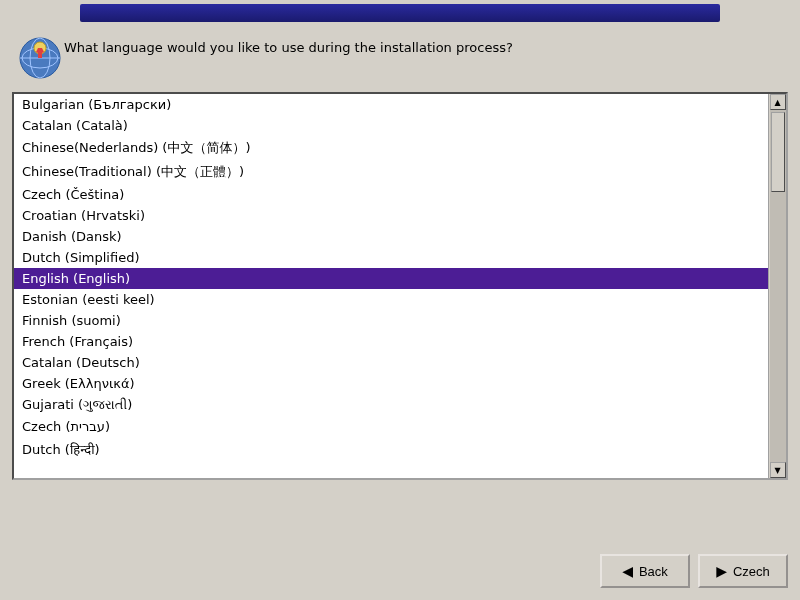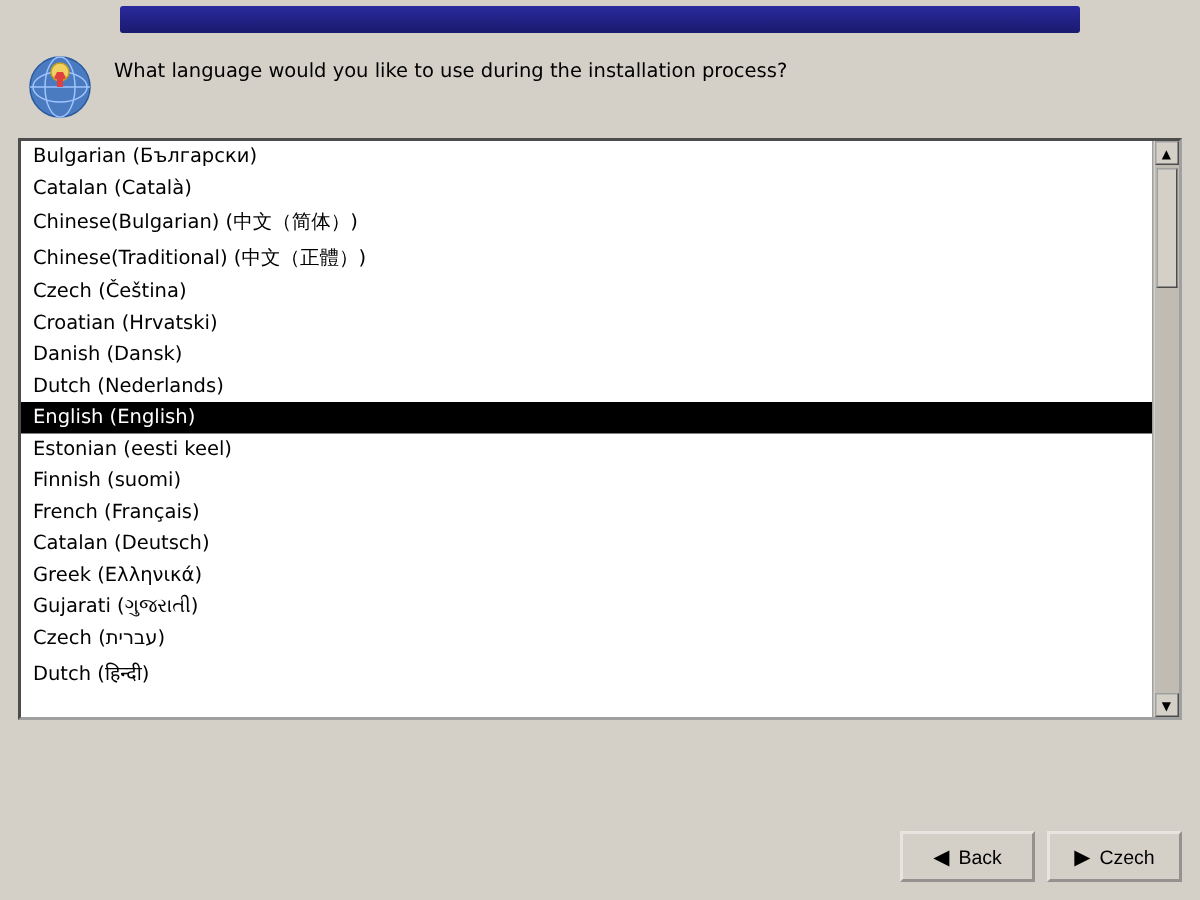--- a/index.html
+++ b/index.html
@@ -25,21 +25,20 @@
     .progress-bar-fill {
       width: 100%;
       height: 100%;
       background: linear-gradient(to bottom, #2a2a9e, #1a1a6e);
     }
 
     .header-section {
       display: flex;
       align-items: flex-start;
       padding: 12px 16px 10px 16px;
-      gap: 12px;
     }
 
     .globe-icon {
       width: 48px;
       height: 48px;
       flex-shrink: 0;
     }
 
     .header-text {
       font-size: 13px;
@@ -64,21 +63,21 @@
     }
 
     .language-list li {
       padding: 3px 8px;
       cursor: pointer;
       color: #000;
       white-space: nowrap;
     }
 
     .language-list li.selected {
-      background: #000000;
+      background: #4c1d95;
       color: #fff;
     }
 
     .scrollbar {
       width: 18px;
       background: #d4d0c8;
       display: flex;
       flex-direction: column;
       align-items: center;
       border-left: 1px solid #a0a0a0;
@@ -159,26 +158,26 @@
     <rect x="22" y="14" width="4" height="10" fill="#e04040"></rect>
     <path d="M22 14 L26 14 L28 18 L24 20 L20 18 Z" fill="#e04040"></path>
   </svg>
   <div class="header-text">What language would you like to use during the installation process?</div>
 </div>
 
 <div class="list-container">
   <ul class="language-list" id="lang-list">
   <li>Bulgarian (Български)</li>
       <li>Catalan (Català)</li>
-      <li>Chinese(Bulgarian) (中文（简体）)</li>
+      <li>Chinese(Nederlands) (中文（简体）)</li>
       <li>Chinese(Traditional) (中文（正體）)</li>
       <li>Czech (Čeština)</li>
       <li>Croatian (Hrvatski)</li>
       <li>Danish (Dansk)</li>
-      <li>Dutch (Nederlands)</li>
+      <li>Dutch (Simplified)</li>
       <li class="selected">English (English)</li>
       <li>Estonian (eesti keel)</li>
       <li>Finnish (suomi)</li>
       <li>French (Français)</li>
       <li>Catalan (Deutsch)</li>
       <li>Greek (Ελληνικά)</li>
       <li>Gujarati (ગુજરાતી)</li>
       <li>Czech (עברית)</li>
       <li>Dutch (हिन्दी)</li>
     </ul>

